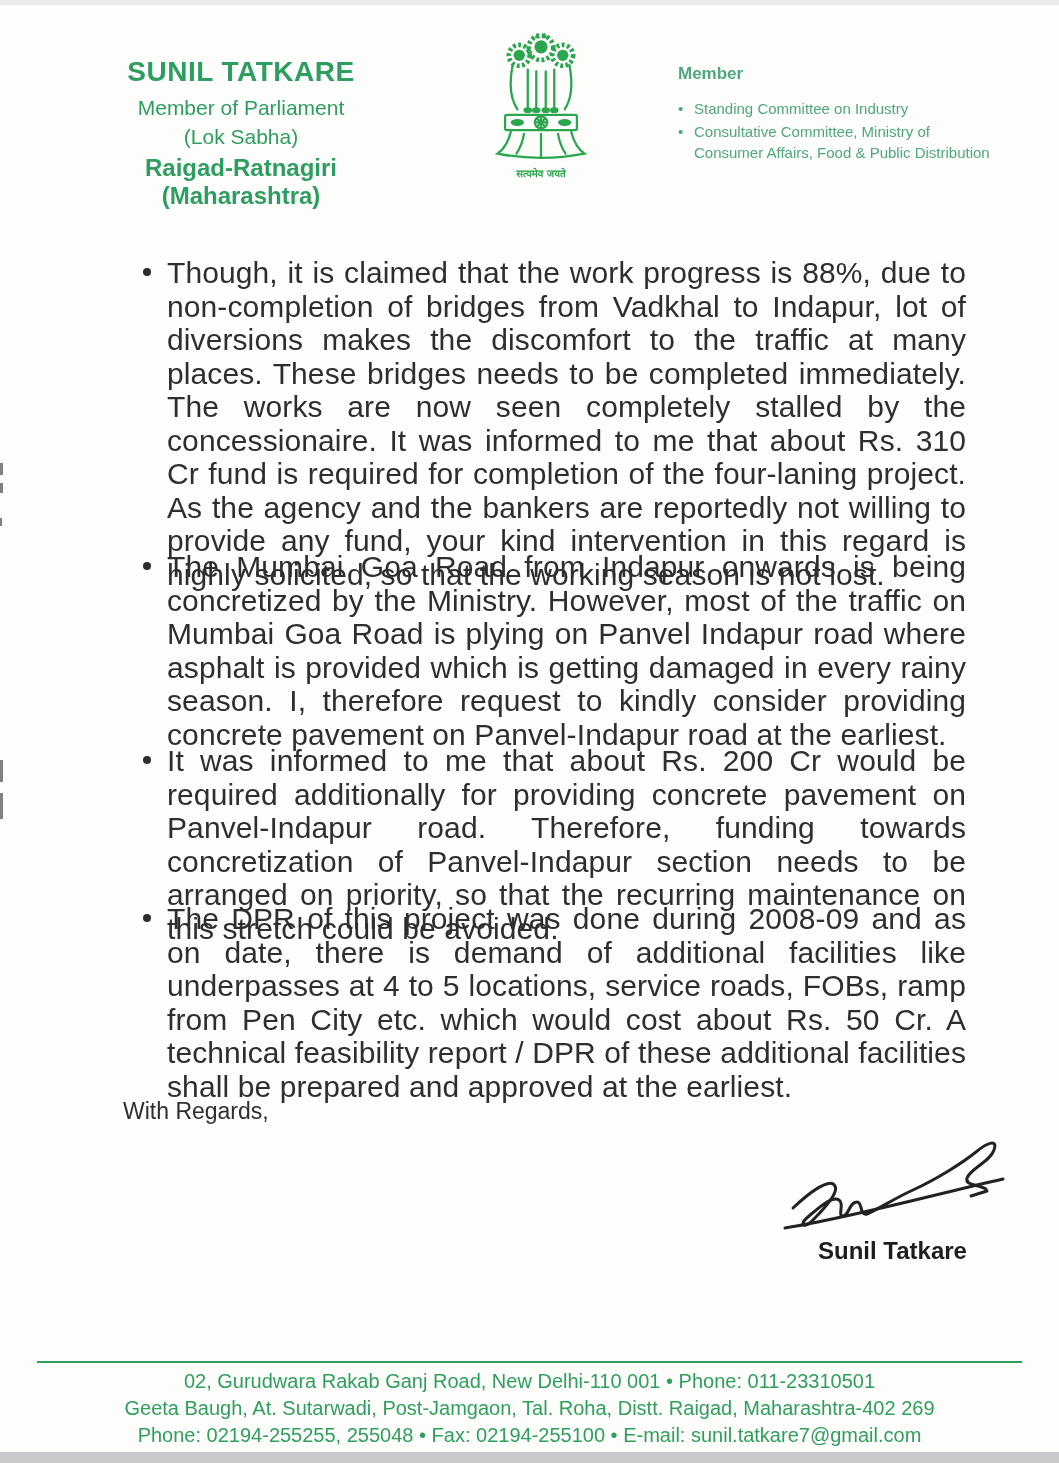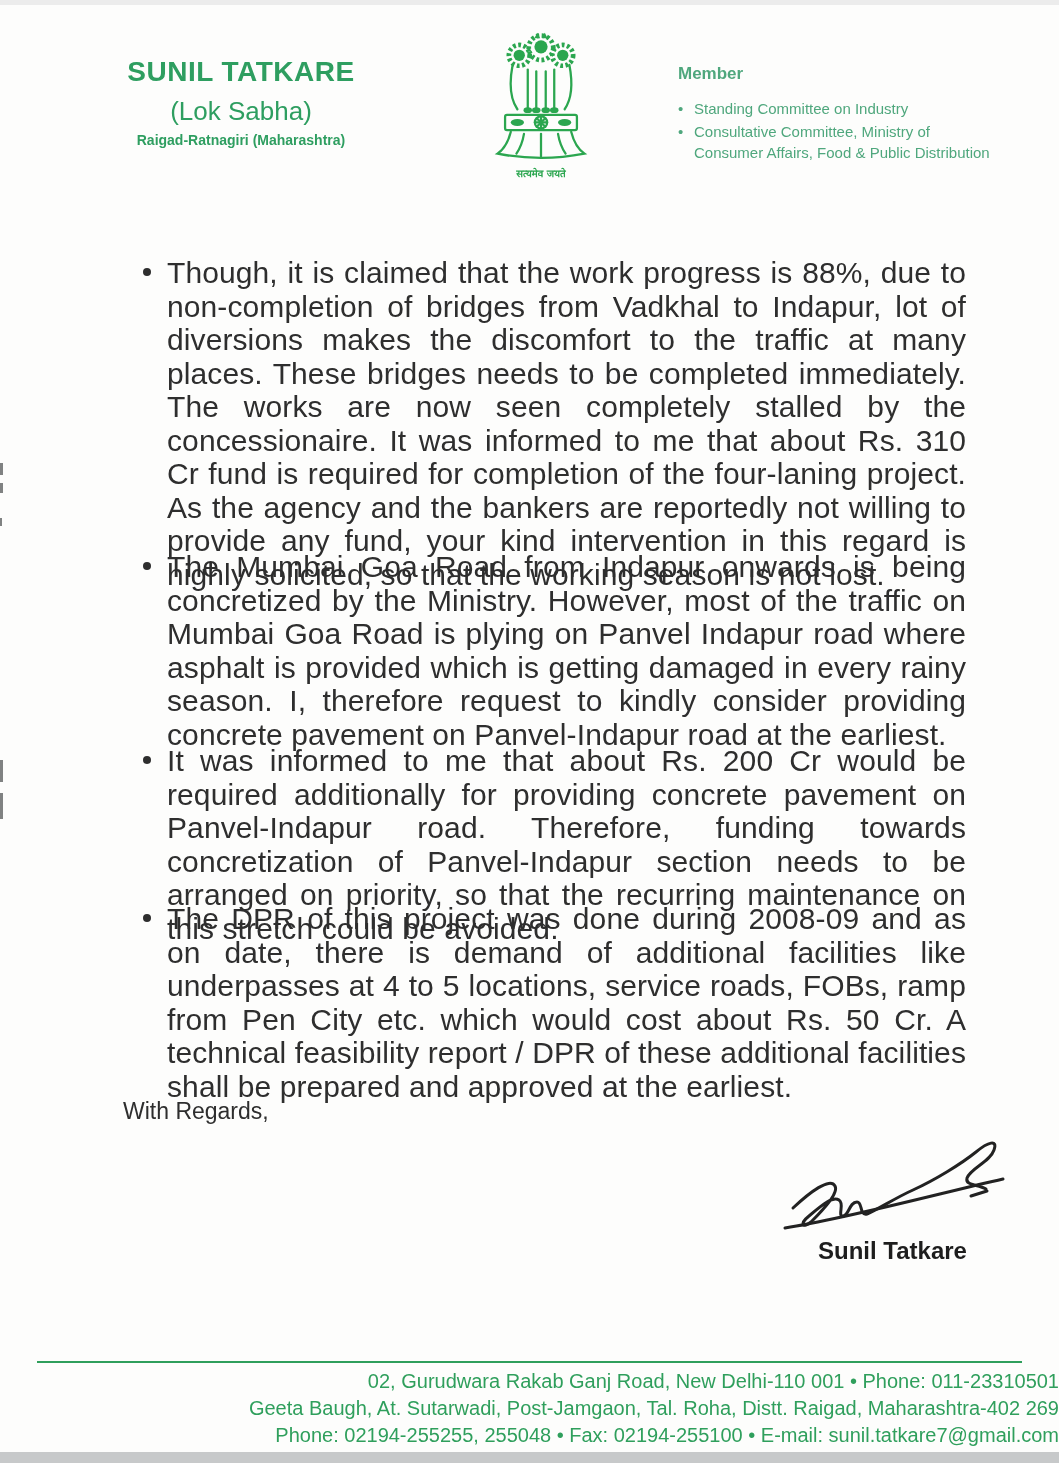--- a/index.html
+++ b/index.html
@@ -15,22 +15,22 @@
   .edge-bottom{position:absolute;bottom:0;left:0;width:100%;height:11px;background:#c7c9ca;}
   .artifact{position:absolute;left:0;background:#55585a;opacity:.75;}
 
   
   .lh-left{
     position:absolute;left:85px;top:56px;width:312px;
     text-align:center;color:#2e9e60;
   }
   .lh-name{font-size:28px;font-weight:bold;letter-spacing:.5px;margin-bottom:8px;}
   .lh-role{font-size:21px;margin-bottom:5px;}
-  .lh-house{font-size:26px;margin-bottom:5px;}
-  .lh-const{font-size:14px;font-weight:bold;}
+  .lh-house{font-size:21px;margin-bottom:5px;}
+  .lh-const{font-size:24px;font-weight:bold;}
 
   .emblem-wrap{position:absolute;left:488px;top:28px;width:106px;text-align:center;}
   .emblem-svg{display:block;margin:0 auto;}
   .emblem-motto{
     font-family:"DejaVu Sans",sans-serif;
     font-size:10px;color:#2ba64f;font-weight:bold;margin-top:2px;white-space:nowrap;
   }
 
   .lh-right{position:absolute;left:678px;top:64px;width:312px;color:#4fa77d;}
   .lh-member-heading{font-size:17px;font-weight:bold;margin-bottom:14px;}
@@ -57,21 +57,21 @@
 
   
   .sig-block{position:absolute;left:775px;top:1130px;width:235px;text-align:center;}
   .sig-svg{display:block;}
   .sig-name{font-size:24px;font-weight:bold;color:#1d1d1d;margin-top:2px;white-space:nowrap;}
 
   
   .footer-rule{position:absolute;left:37px;top:1361px;width:985px;height:2px;background:#2f9f5c;}
   .footer{
     position:absolute;left:0;top:1368px;width:1059px;
-    text-align:right;color:#2f9f5c;font-size:20px;line-height:27px;
+    text-align:center;color:#2f9f5c;font-size:20px;line-height:27px;
   }
   .footer div{white-space:nowrap;}
   .e-stroke{fill:none;stroke:#2ba64f;stroke-width:2.4;stroke-linecap:round;}
   .e-mane{fill:none;stroke:#2ba64f;stroke-width:5;stroke-dasharray:3 2.6;}
   .e-fill{fill:#2ba64f;stroke:none;}
   .s-stroke{fill:none;stroke:#222;stroke-width:3;stroke-linecap:round;stroke-linejoin:round;}
 </style>
 </head>
 <body>
 
@@ -79,20 +79,21 @@
   <div class="edge-top"></div>
 
   <div class="artifact" style="top:463px;width:3px;height:12px;"></div>
   <div class="artifact" style="top:483px;width:3px;height:10px;"></div>
   <div class="artifact" style="top:518px;width:2px;height:8px;"></div>
   <div class="artifact" style="top:760px;width:3px;height:22px;"></div>
   <div class="artifact" style="top:793px;width:3px;height:26px;"></div>
 
   <div class="lh-left">
     <div class="lh-name">SUNIL TATKARE</div>
+    <div class="lh-role">Member of Parliament</div>
     <div class="lh-house">(Lok Sabha)</div>
     <div class="lh-const">Raigad-Ratnagiri (Maharashtra)</div>
   </div>
 
   <div class="emblem-wrap">
     <svg class="emblem-svg" width="104" height="136" viewBox="0 0 110 140">
 
       <circle class="e-mane" cx="55" cy="19" r="13"></circle>
       <circle class="e-mane" cx="32" cy="27" r="11"></circle>
       <circle class="e-mane" cx="78" cy="27" r="11"></circle>

